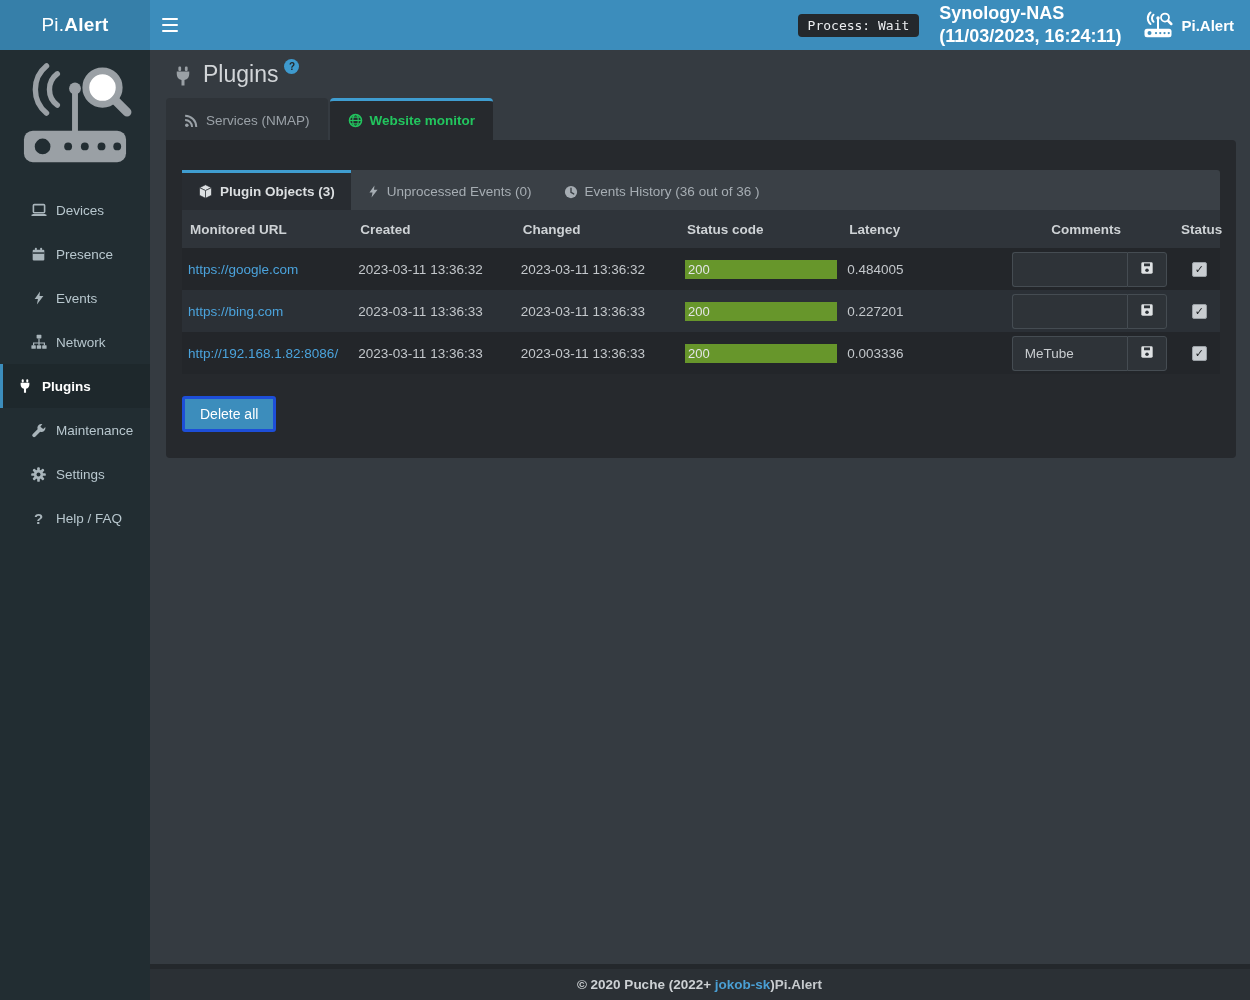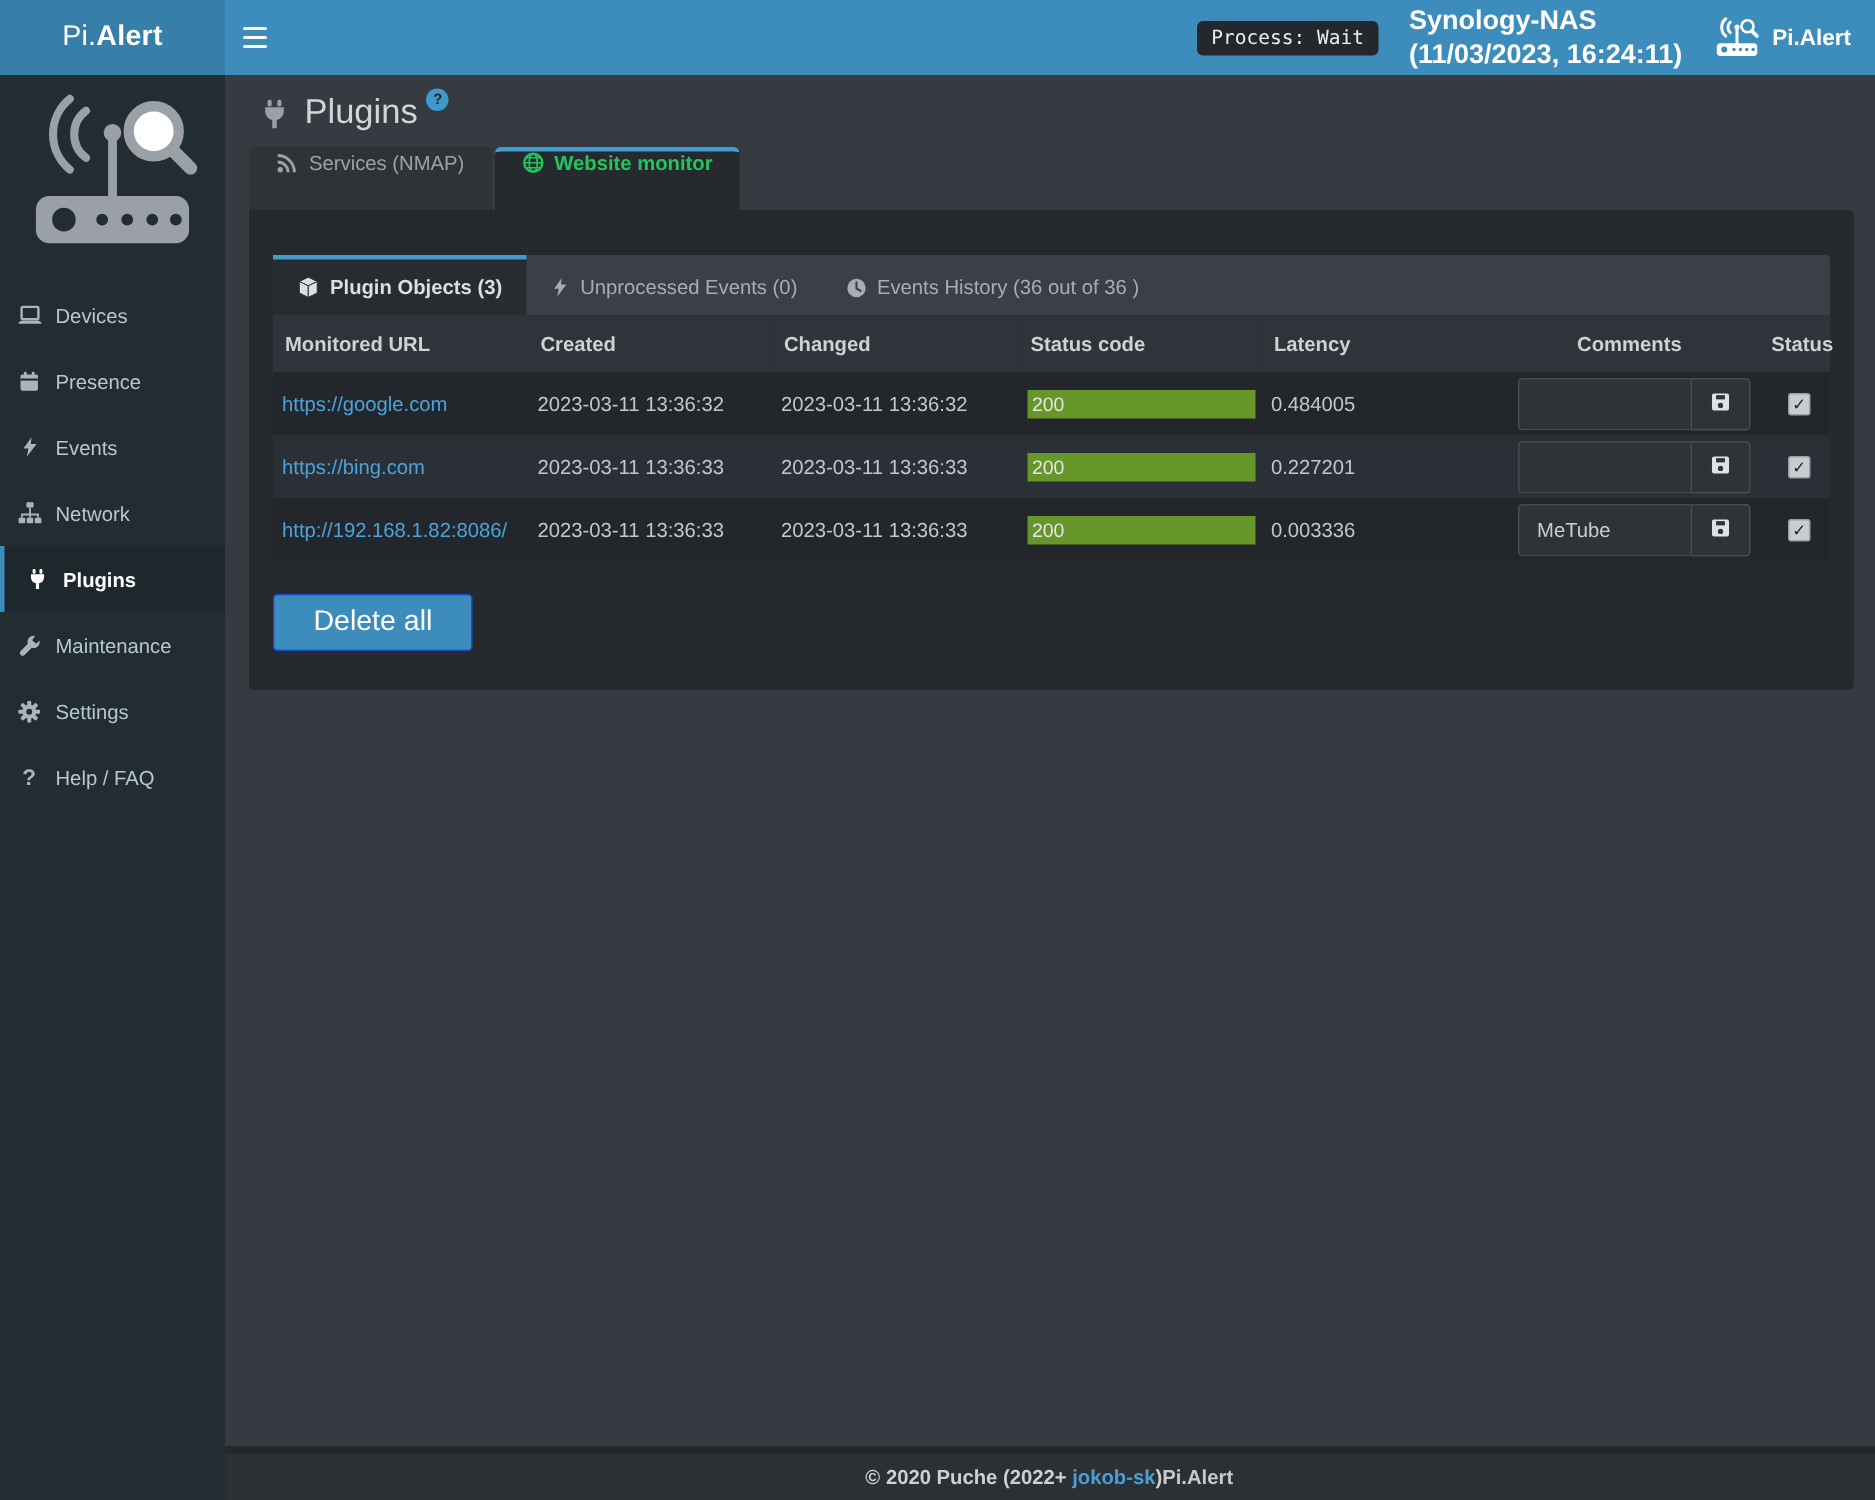--- a/index.html
+++ b/index.html
@@ -20,38 +20,38 @@
   .process-badge { background:#24282c; color:#eceef0; font-family:"DejaVu Sans Mono","Liberation Mono",monospace;
                    font-size:13px; padding:4px 10px; border-radius:4px; margin-right:20px; white-space:pre; }
   .host-block { color:#fff; font-weight:700; line-height:1.28; font-size:18px; margin-right:22px; }
   .nav-router { margin-right:8px; display:flex; align-items:center; }
   .nav-appname { color:#fff; font-weight:700; font-size:15px; margin-right:4px; }
 
   
   .sidebar { position:absolute; top:50px; left:0; width:150px; height:950px; background:#222d32; z-index:20; }
   .logo-art { display:flex; justify-content:center; padding:12px 0 10px 0; }
   .menu { list-style:none; margin-top:8px; }
-  .menu-item { height:44px; display:flex; align-items:center; gap:9px; padding-left:8px;
+  .menu-item { height:44px; display:flex; align-items:center; gap:9px; padding-left:27px;
                color:#b8c7ce; cursor:pointer; border-left:3px solid transparent; }
   .menu-item .mi { width:17px; display:flex; justify-content:center; color:#a9b5bb; flex:none; }
   .menu-item.active { background:#1e282c; color:#fff; border-left:3px solid #3c8dbc; padding-left:13px; font-weight:700; }
   .menu-item.active .mi { color:#fff; }
   .q-glyph { font-size:15px; font-weight:700; }
 
   
   .content { position:absolute; top:50px; left:150px; width:1100px; height:914px; background:#353b41; }
   .page-title { padding:10px 0 0 23px; display:flex; align-items:flex-start; gap:10px; height:44px; }
   .page-title .t-icon { color:#9aa0a5; margin-top:6px; }
   .page-title h1 { font-size:23px; font-weight:400; color:#d2d5d8; line-height:1.3; }
   .title-badge { width:15px; height:15px; border-radius:50%; background:#3e9ace; color:#23272a;
                  font-size:10px; font-weight:700; display:flex; align-items:center; justify-content:center;
                  margin:-1px 0 0 -4px; cursor:pointer; }
 
   .outer-tabs { display:flex; margin:4px 0 0 16px; }
-  .otab { height:42px; display:flex; align-items:flex-start; gap:7px; padding:0 18px; margin-right:2px;
+  .otab { height:42px; display:flex; align-items:center; gap:7px; padding:0 18px; margin-right:2px;
           background:#2e3338; color:#9aa1a7; border-radius:4px 4px 0 0; border-top:3px solid transparent; cursor:pointer; }
   .otab .oti { display:flex; }
   .otab.active { background:#26292d; color:#22c55e; border-top:3px solid #3f9dd0; font-weight:700; }
 
   .panel { margin:0 14px 0 16px; width:1070px; background:#26292d; border-radius:0 4px 4px 4px;
            padding:30px 16px 26px 16px; }
 
   .inner-tabs { display:flex; background:#3a4046; border-radius:3px 3px 0 0; height:40px; }
   .itab { height:40px; display:flex; align-items:center; gap:7px; padding:0 16px; color:#a6adb3;
           border-top:3px solid transparent; cursor:pointer; }
@@ -72,22 +72,22 @@
   .ig input { width:115px; height:35px; background:#2e3338; border:1px solid #454c52; border-right:none;
               border-radius:3px 0 0 3px; color:#c9cdd0; padding:0 12px; font-size:13.5px; outline:none;
               font-family:"Liberation Sans",sans-serif; }
   .ig .save-btn { width:40px; height:35px; background:#2e3338; border:1px solid #454c52; border-radius:0 3px 3px 0;
               display:flex; align-items:center; justify-content:center; cursor:pointer; color:#dfe2e4; }
   td.status-cell { text-align:center; padding-left:0; }
   .cbx { width:15px; height:15px; background:#c9cdd1; border:1px solid #9aa0a5; border-radius:2px;
          color:#1d2023; font-size:11px; line-height:13px; text-align:center; display:inline-block;
          font-family:"DejaVu Sans",sans-serif; cursor:pointer; }
 
-  .delete-btn { margin-top:22px; background:#3c8dbc; border:1px solid #1d4ed8; color:#fff; font-size:19px;
-                padding:7px 26px; border-radius:3px; cursor:pointer; font-family:"Liberation Sans",sans-serif; }
+  .delete-btn { margin-top:22px; background:#3c8dbc; border:3px solid #1d4ed8; color:#fff; font-size:14px;
+                padding:7px 15px; border-radius:3px; cursor:pointer; font-family:"Liberation Sans",sans-serif; }
   .hint-line { margin-top:7px; color:#c3c7cb; }
   .hint-line a { color:#4ba3dc; text-decoration:none; cursor:pointer; }
 
   
   .footer { position:absolute; left:150px; bottom:0; width:1100px; height:36px; background:#2b3035;
             border-top:5px solid #24282c; display:flex; align-items:center; justify-content:center;
             padding:0 9px 0 8px; color:#cdd1d4; font-weight:600; }
   .footer a { color:#4a9fd4; text-decoration:none; cursor:pointer; }
   .footer .fr { color:#c6cacd; }
 </style>

